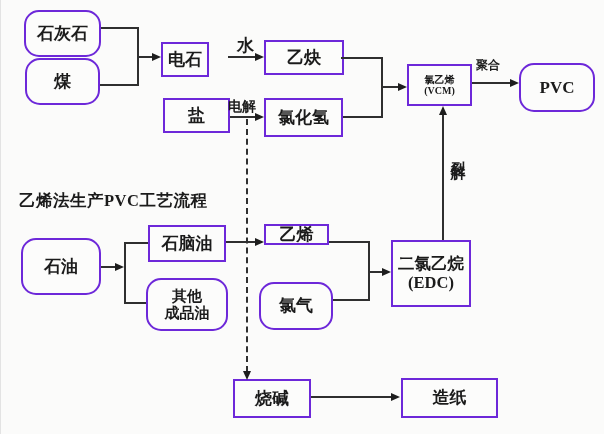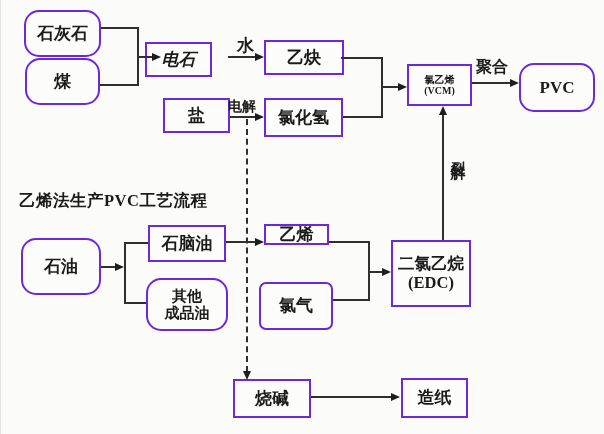--- a/index.html
+++ b/index.html
@@ -33,21 +33,21 @@
     border-left:9px solid #1d1d1d;}
   .arr-u{position:absolute;width:0;height:0;
     border-left:4.5px solid transparent;border-right:4.5px solid transparent;
     border-bottom:9px solid #1d1d1d;}
   .arr-d{position:absolute;width:0;height:0;
     border-left:4.5px solid transparent;border-right:4.5px solid transparent;
     border-top:9px solid #1d1d1d;}
   .elabel{
     position:absolute;
     font-weight:bold;
-    font-size:16px;
+    font-size:12px;
     white-space:nowrap;
   }
   .vlabel{
     position:absolute;
     font-weight:bold;
     font-size:15px;
     writing-mode:vertical-rl;
     text-orientation:upright;
     letter-spacing:4px;
   }
@@ -62,38 +62,38 @@
 </style>
 </head>
 <body>
 
 <div id="canvas">
 
   <div id="title">乙烯法生产PVC工艺流程</div>
 
   <div class="rbox" style="left:23px;top:10px;width:77px;height:47px;">石灰石</div>
   <div class="rbox" style="left:24px;top:58px;width:75px;height:47px;">煤</div>
-  <div class="box" style="left:144px;top:42px;width:67px;height:35px;font-style:italic;">电石</div>
+  <div class="box" style="left:160px;top:42px;width:48px;height:35px;">电石</div>
   <div class="box" style="left:263px;top:40px;width:80px;height:35px;">乙炔</div>
   <div class="box" style="left:162px;top:98px;width:67px;height:35px;">盐</div>
   <div class="box" style="left:263px;top:98px;width:79px;height:39px;">氯化氢</div>
   <div class="box" id="vcm-box" style="left:406px;top:64px;width:65px;height:42px;">氯乙烯
 (VCM)</div>
   <div class="rbox" style="left:518px;top:63px;width:76px;height:49px;font-family:'Liberation Serif',serif;">PVC</div>
 
   <div class="rbox" style="left:20px;top:238px;width:80px;height:57px;">石油</div>
   <div class="box" style="left:147px;top:225px;width:78px;height:37px;">石脑油</div>
   <div class="rbox" id="other-oil-box" style="left:145px;top:278px;width:82px;height:53px;">其他
 成品油</div>
   <div class="box" style="left:263px;top:224px;width:65px;height:21px;">乙烯</div>
-  <div class="rbox" style="left:258px;top:282px;width:74px;height:48px;border-radius:7px;">氯气</div>
+  <div class="rbox" style="left:258px;top:282px;width:74px;height:48px;">氯气</div>
   <div class="box" id="edc-box" style="left:390px;top:240px;width:80px;height:67px;">二氯乙烷
 (EDC)</div>
   <div class="box" style="left:232px;top:379px;width:78px;height:39px;">烧碱</div>
-  <div class="box" style="left:400px;top:378px;width:67px;height:40px;">造纸</div>
+  <div class="box" style="left:400px;top:378px;width:97px;height:40px;">造纸</div>
 
   <div class="elabel" style="left:236px;top:34px;font-size:17px;">水</div>
   <div class="elabel" id="electrolysis-label" style="left:227px;top:98px;text-align:right;">电解</div>
   <div class="elabel" style="left:475px;top:57px;">聚合</div>
   <div class="vlabel" style="left:447px;top:149px;">裂解</div>
 
   <div class="hline" style="left:100px;top:27px;width:38px;"></div>
   <div class="hline" style="left:99px;top:84px;width:39px;"></div>
   <div class="vline" style="left:136px;top:27px;height:59px;"></div>
   <div class="hline" style="left:136px;top:56px;width:17px;"></div>

